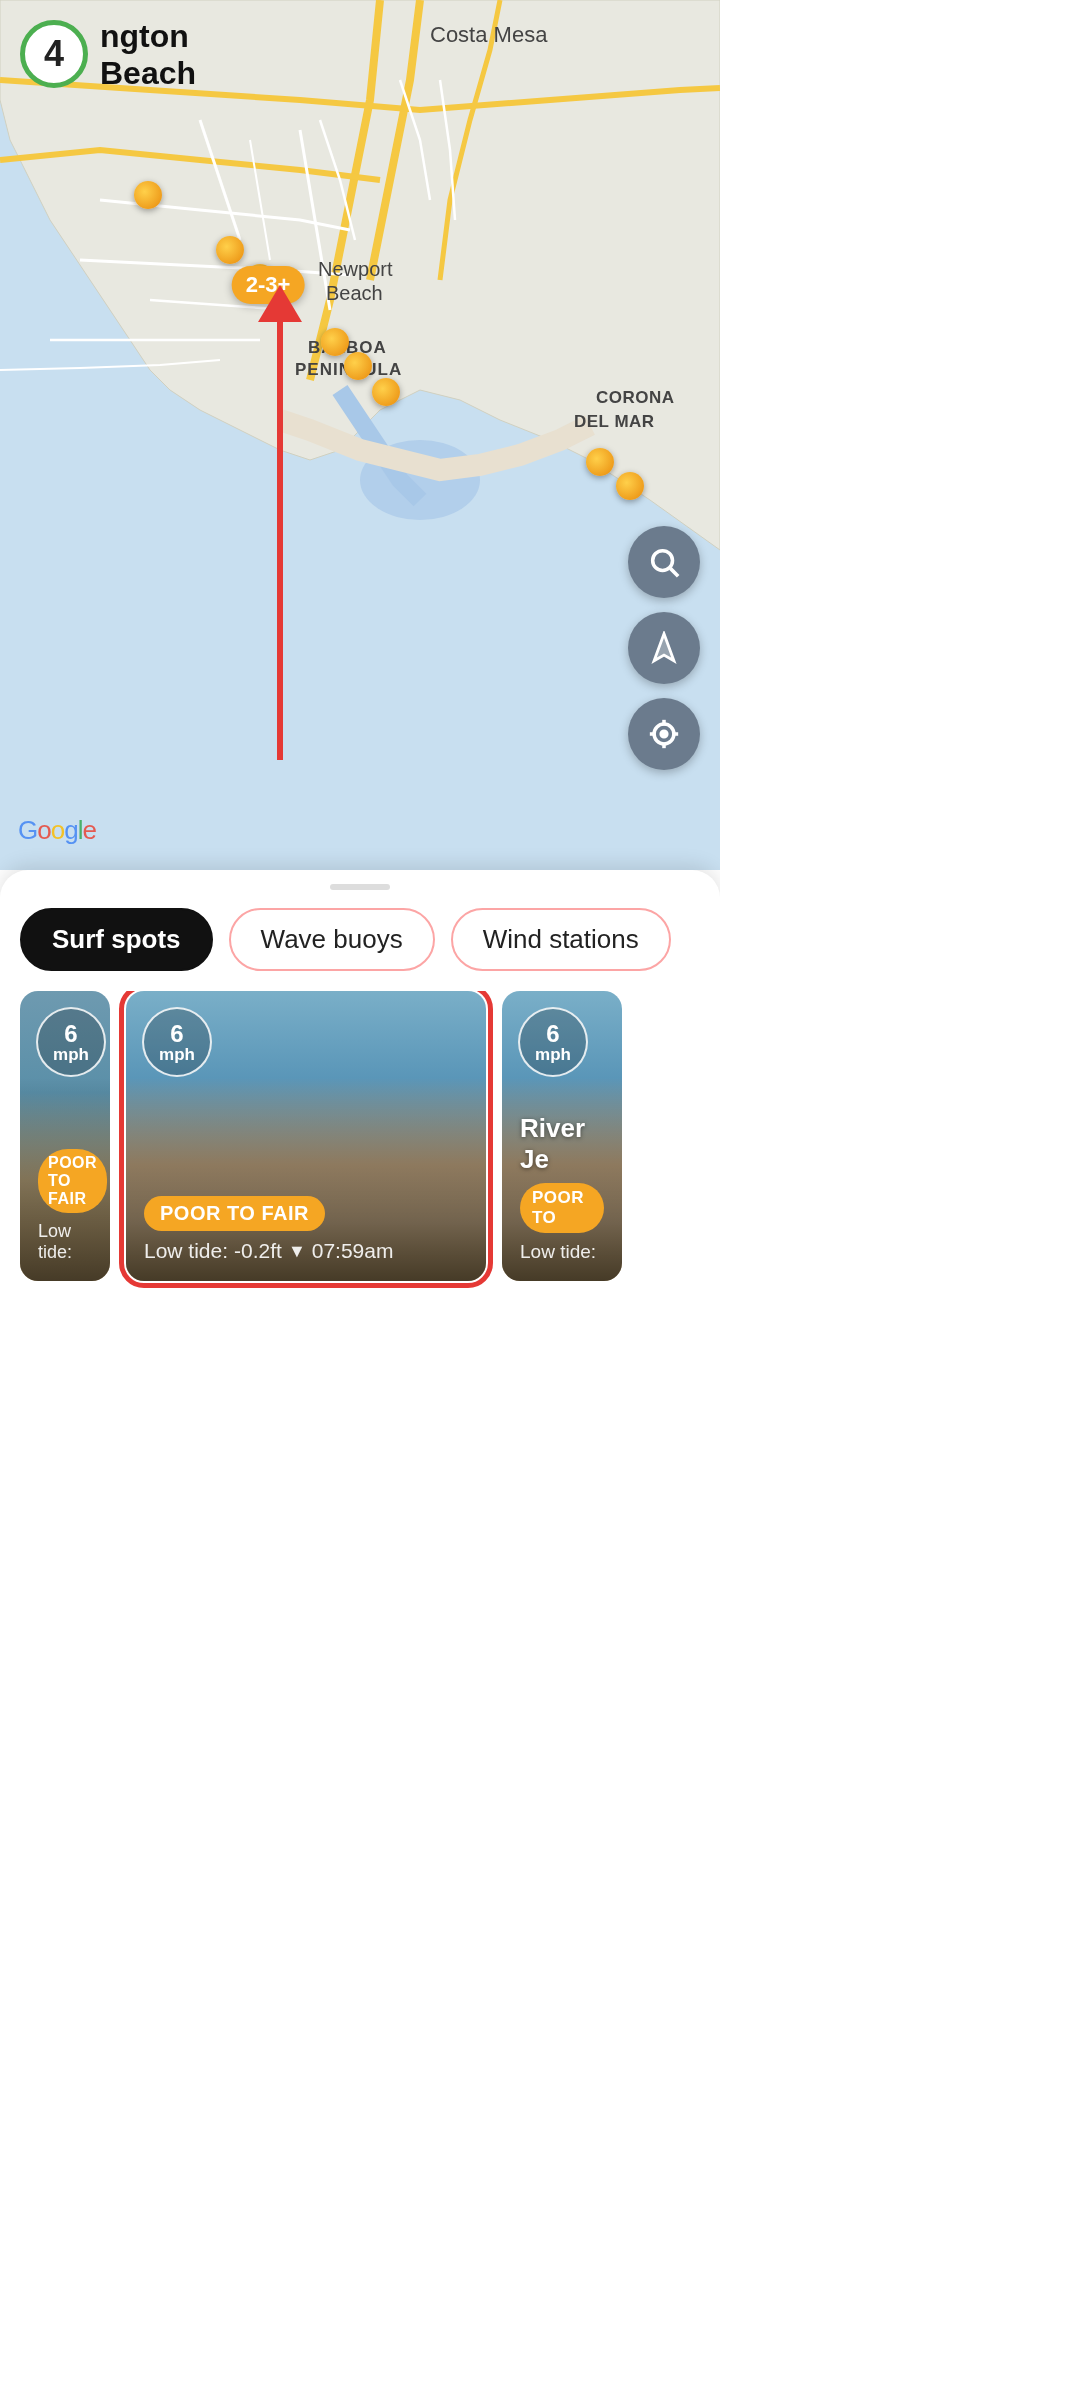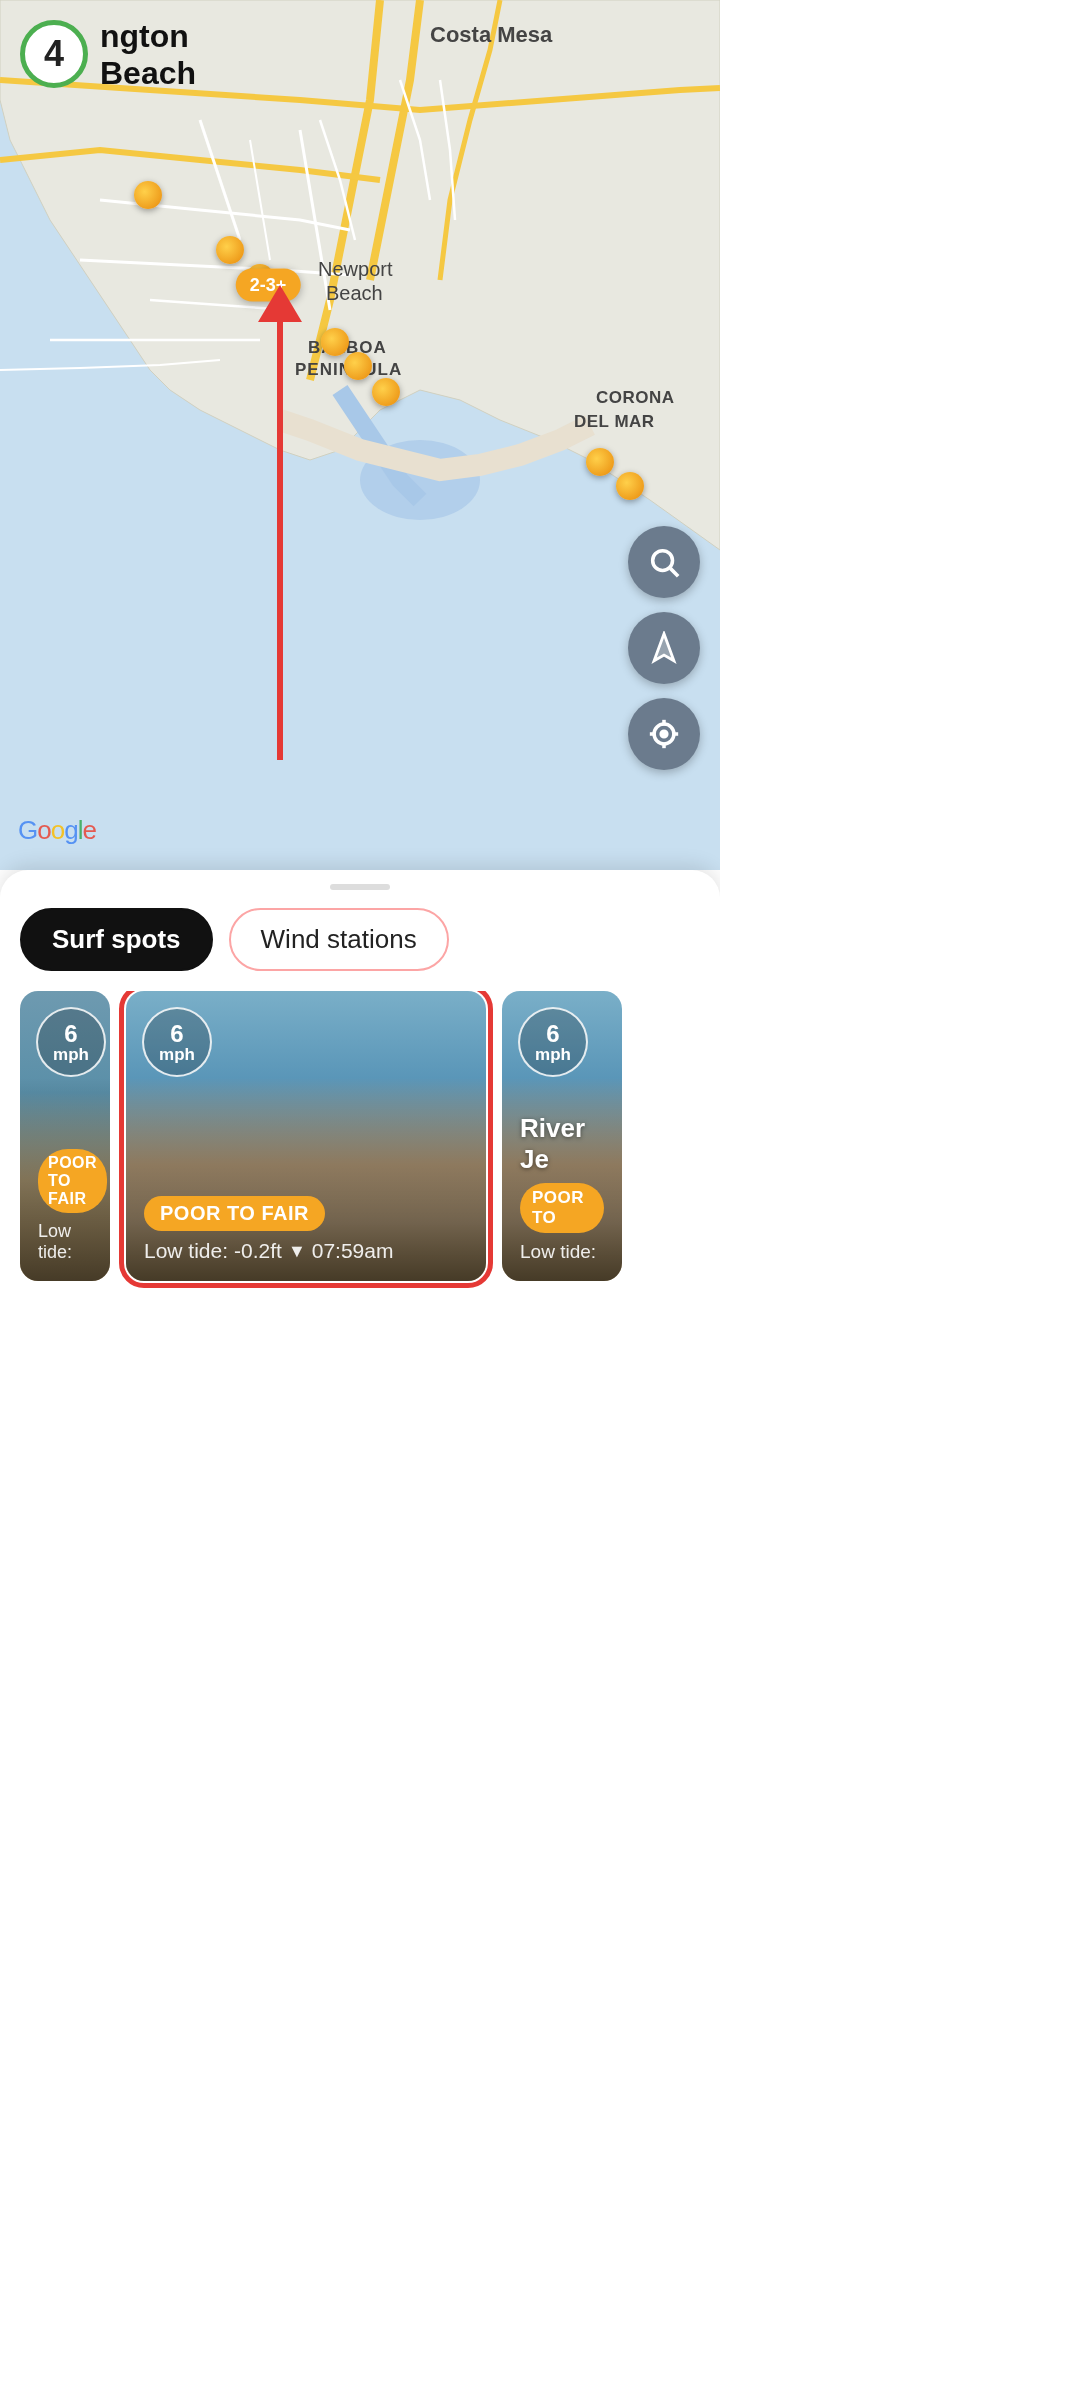--- a/index.html
+++ b/index.html
@@ -67,21 +67,21 @@
       box-shadow: 0 2px 6px rgba(0,0,0,0.35);
       transform: translate(-50%, -50%);
     }
 
     
     .cluster-marker {
       position: absolute;
       background: #F5A623;
       color: #fff;
       font-weight: 700;
-      font-size: 18px;
+      font-size: 22px;
       padding: 6px 14px;
       border-radius: 20px;
       transform: translate(-50%, -50%);
       white-space: nowrap;
       box-shadow: 0 2px 8px rgba(0,0,0,0.3);
     }
 
     
     .number-badge {
       position: absolute;
@@ -425,21 +425,21 @@
       <path d="M320,120 L340,180 L355,240" stroke="#fff" stroke-width="2.5" fill="none"></path>
       <path d="M250,140 L260,200 L270,260" stroke="#fff" stroke-width="2" fill="none"></path>
 
       <path d="M340,390 L360,420 L380,450 L400,480 L420,500" stroke="#a8c8e8" stroke-width="18" fill="none"></path>
       <ellipse cx="420" cy="480" rx="60" ry="40" fill="#a8c8e8" opacity="0.7"></ellipse>
 
       <path d="M280,420 L310,430 L360,450 L400,460 L440,470 L480,465 L520,455 L560,440 L590,425" stroke="#e8e0d0" stroke-width="22" fill="none"></path>
 
     </svg>
 
-    <div class="map-label" style="left:430px;top:22px;font-weight:bold;">Costa Mesa</div>
+    <div class="map-label" style="left:430px;top:22px;">Costa Mesa</div>
     <div class="map-label" style="left:318px;top:258px;font-size:20px;">Newport</div>
     <div class="map-label" style="left:326px;top:282px;font-size:20px;">Beach</div>
     <div class="map-label" style="left:308px;top:338px;font-size:17px;font-weight:600;letter-spacing:1px;">BALBOA</div>
     <div class="map-label" style="left:295px;top:360px;font-size:17px;font-weight:600;letter-spacing:1px;">PENINSULA</div>
     <div class="map-label" style="left:596px;top:388px;font-size:17px;font-weight:600;letter-spacing:0.5px;">CORONA</div>
     <div class="map-label" style="left:574px;top:412px;font-size:17px;font-weight:600;letter-spacing:0.5px;">DEL MAR</div>
 
     <div class="surf-marker" style="left:148px;top:195px;"></div>
     <div class="surf-marker" style="left:230px;top:250px;"></div>
     <div class="surf-marker" style="left:260px;top:278px;"></div>
@@ -493,20 +493,21 @@
       <polygon points="280,285 258,322 302,322" fill="#e53935"></polygon>
     </svg>
 
   </div>
 
   <div class="bottom-sheet" style="top:870px;height:690px;">
     <div class="sheet-handle"></div>
 
     <div class="filter-tabs">
       <div class="filter-tab active">Surf spots</div>
+      <div class="filter-tab">Wave buoys</div>
       <div class="filter-tab">Wind stations</div>
     </div>
 
     <div class="cards-scroll">
 
       <div class="surf-card" style="min-width:90px;">
         <div class="card-bg card-bg-beach2"></div>
         <div class="card-overlay"></div>
         <div class="wind-badge">
           <span class="wind-num">6</span>

